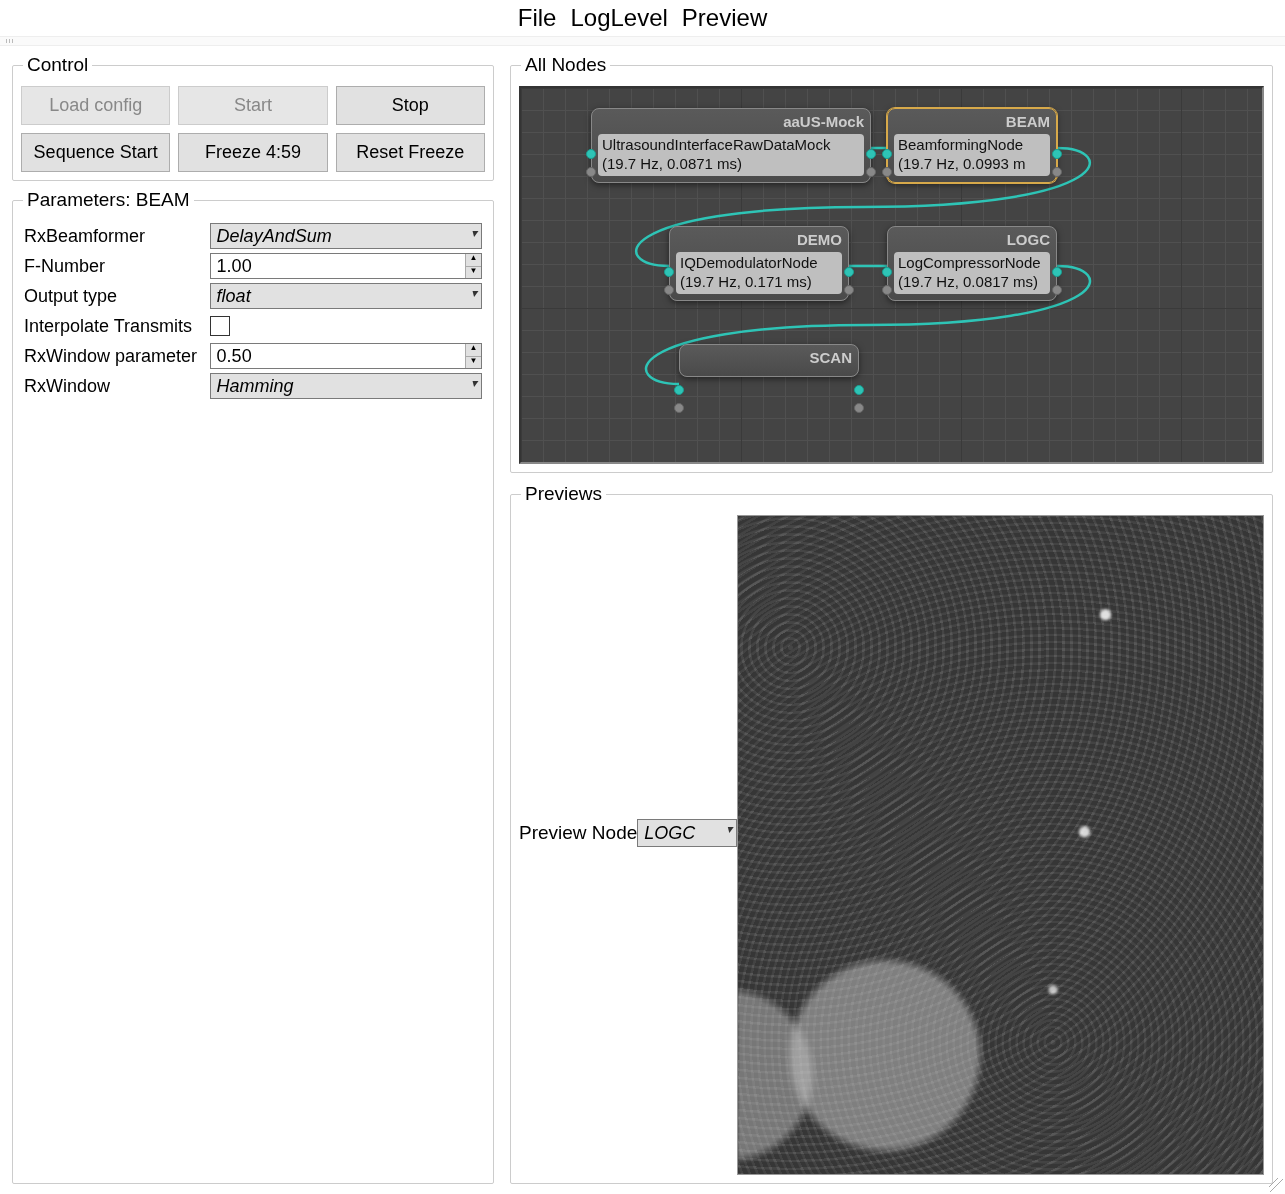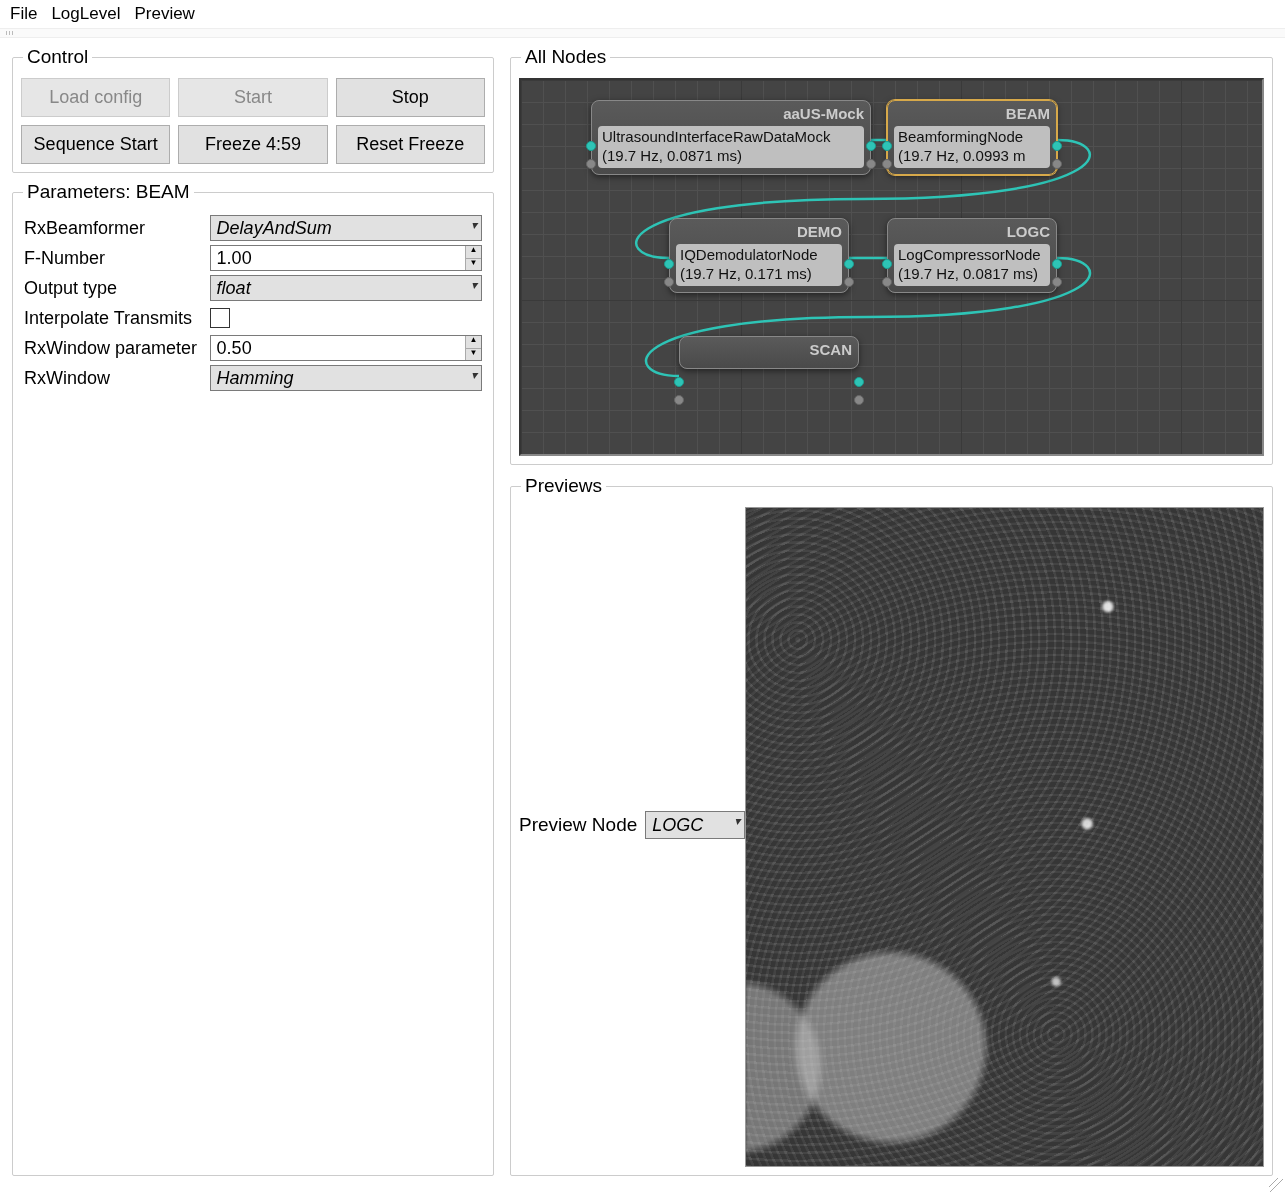--- a/index.html
+++ b/index.html
@@ -9,21 +9,22 @@
       background: #fff;
       color: #000;
       width: 1285px;
       height: 1194px;
       overflow: hidden;
     }
     .menubar {
       display: flex;
       gap: 14px;
       padding: 4px 10px;
-      font-size: 17px;
+      font-size: 24px;
+      justify-content: center;
     }
     .menubar span { cursor: default; }
     .toolbar-strip {
       height: 10px;
       border-top: 1px solid #eee;
       border-bottom: 1px solid #eee;
       background: #fafafa;
       position: relative;
     }
     .toolbar-strip::before {
@@ -156,21 +157,21 @@
     svg.wires {
       position: absolute; inset: 0; width: 100%; height: 100%;
       pointer-events: none;
     }
     svg.wires path {
       fill: none;
       stroke: #2ec4b6;
       stroke-width: 2.5;
     }
     
-    .preview-bar { display: flex; align-items: center; gap: 8px; font-size: 19px; margin-bottom: 24px;}
+    .preview-bar { display: flex; align-items: center; font-size: 19px; margin-bottom: 24px;}
     .combo.small { width: 100px; height: 28px; font-size: 18px; }
     .preview-image {
       width: 100%;
       flex: 1;
       min-height: 0;
       background: #555;
       position: relative;
       overflow: hidden;
       border: 1px solid #999;
     }

